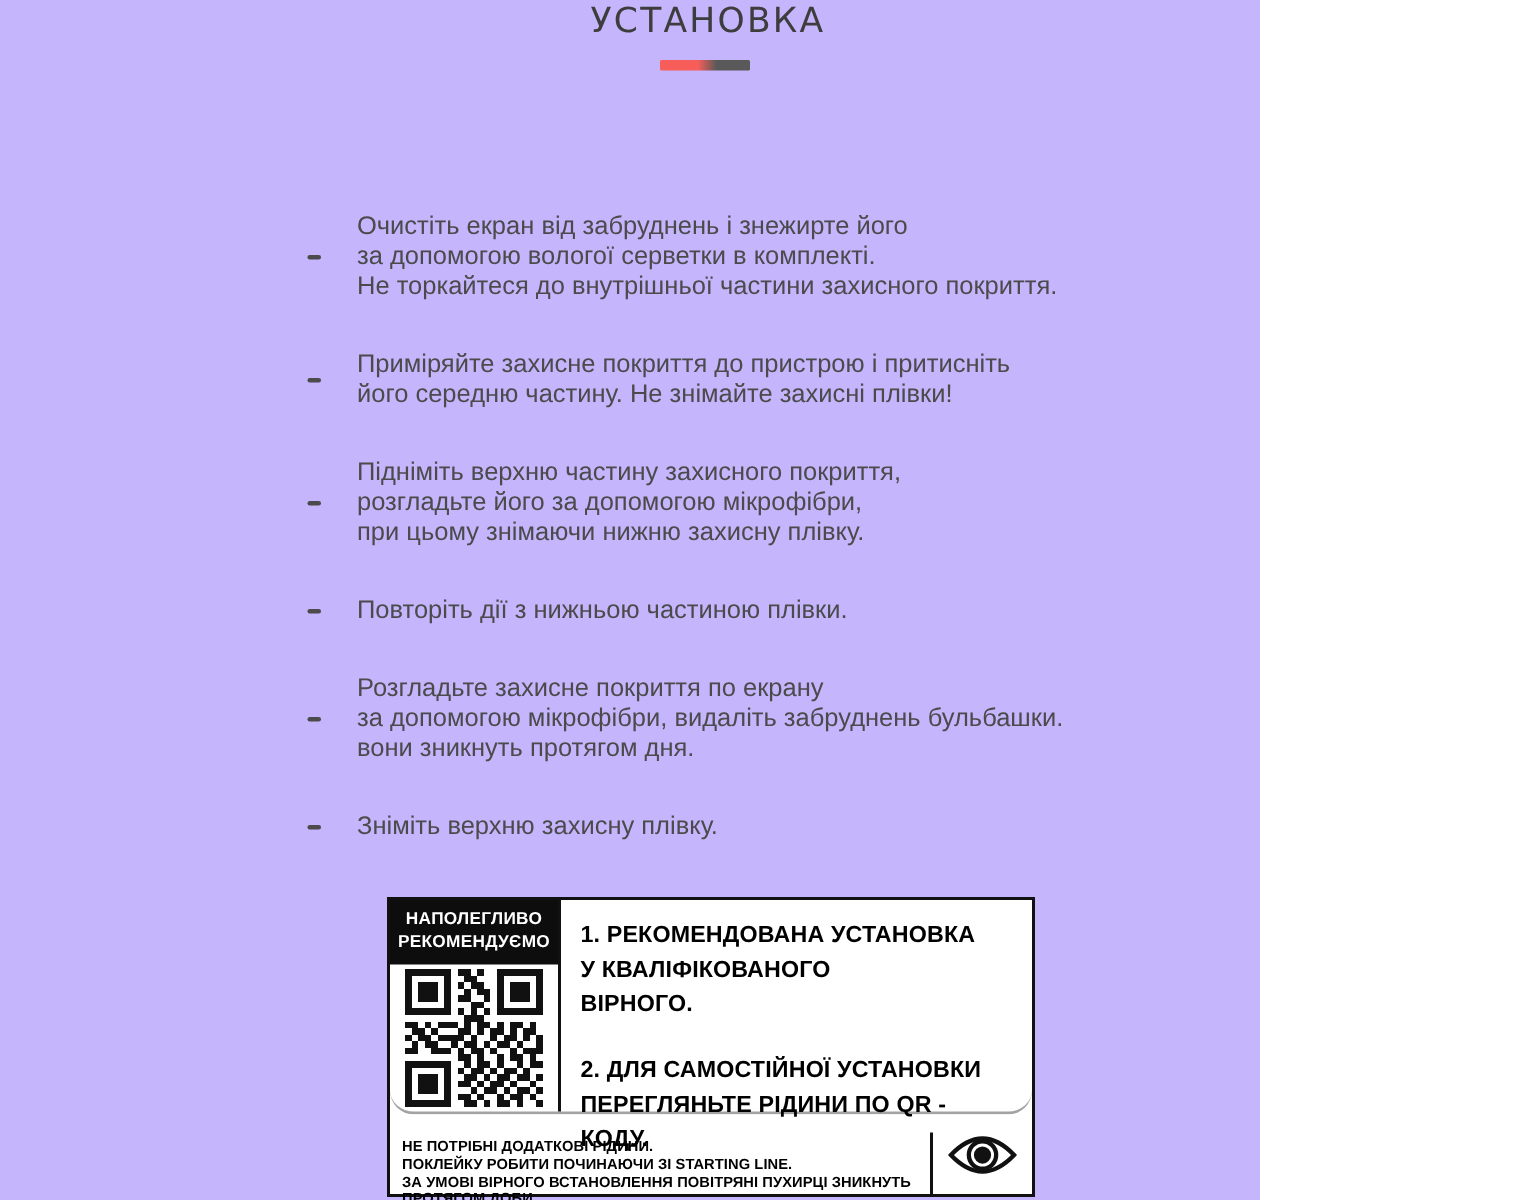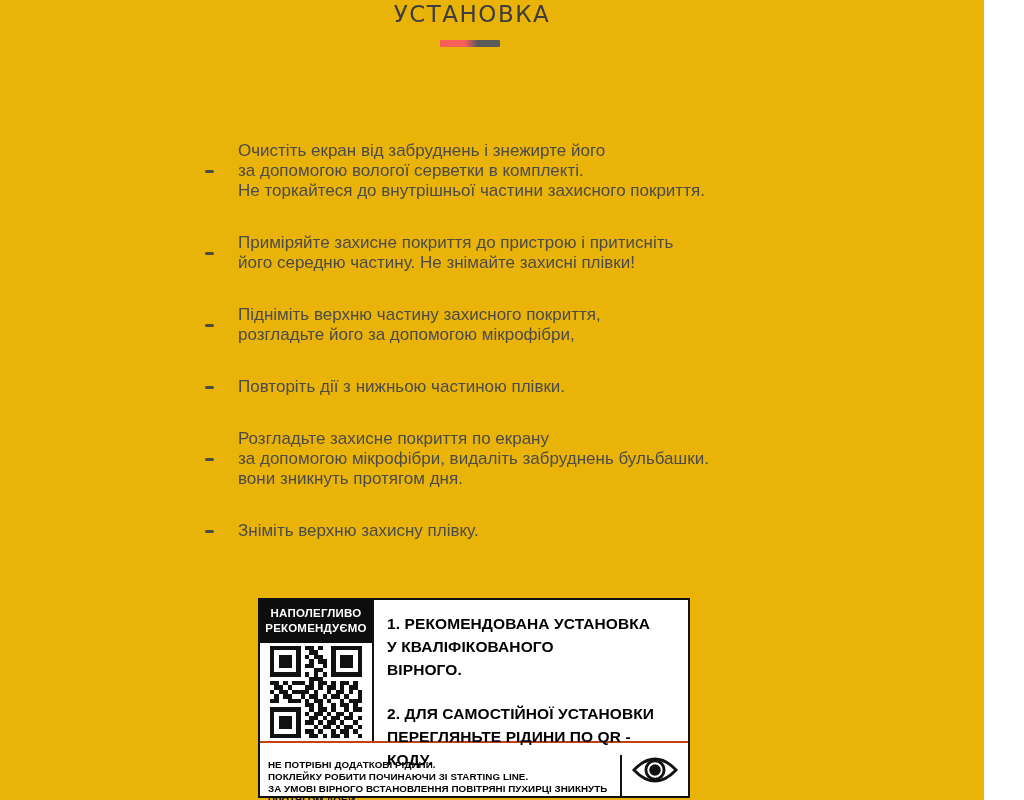--- a/index.html
+++ b/index.html
@@ -1,19 +1,19 @@
 <!DOCTYPE html>
 <html><head>
 <meta charset="utf-8">
 <style>
   html,body{margin:0;padding:0;}
   .page{
     position:relative;
-    width:984px;height:800px;
-    background:#eab308;
+    width:840px;height:800px;
+    background:#c4b5fd;
     font-family:"Liberation Sans",sans-serif;
     overflow:hidden;
   }
   .title{
     position:absolute;
     left:0;top:1px;width:944px;
     text-align:center;
     font-family:"DejaVu Sans","Liberation Sans",sans-serif;
     font-size:23px;
     letter-spacing:1.5px;
@@ -41,21 +41,21 @@
   .rec-box{
     position:absolute;
     left:258px;top:598px;
     width:432px;height:200px;
     box-sizing:border-box;
     border:2px solid #111;
     display:flex;flex-direction:column;
     background:#fff;
     color:#000;
   }
-  .rec-top{flex:1 1 auto;min-height:0;display:flex;border-bottom:2px solid #c2410c;}
+  .rec-top{flex:1 1 auto;min-height:0;display:flex;border-bottom:2px solid #a3a3a3;border-radius:16px;}
   .rec-left{flex:0 0 112px;width:112px;border-right:2px solid #111;display:flex;flex-direction:column;}
   .rec-header{
     background:#0d0d0d;color:#fff;
     text-align:center;
     font-weight:bold;
     font-size:11.5px;line-height:15px;
     letter-spacing:0.2px;
     padding:6px 0 7px 0;
   }
   .rec-qr{flex:1;display:flex;align-items:center;justify-content:center;}
@@ -110,20 +110,21 @@
           <div class="inst-line">його середню частину. Не знімайте захисні плівки!</div>
         </div>
       </div>
       <div class="inst-item">
         <div class="inst-dash-col">
           <div class="inst-dash" style="background: rgb(75, 75, 75);"></div>
         </div>
         <div class="inst-text">
           <div class="inst-line">Підніміть верхню частину захисного покриття,</div>
           <div class="inst-line">розгладьте його за допомогою мікрофібри,</div>
+          <div class="inst-line">при цьому знімаючи нижню захисну плівку.</div>
         </div>
       </div>
       <div class="inst-item">
         <div class="inst-dash-col">
           <div class="inst-dash" style="background: rgb(75, 75, 75);"></div>
         </div>
         <div class="inst-text">
           <div class="inst-line">Повторіть дії з нижньою частиною плівки.</div>
         </div>
       </div>

